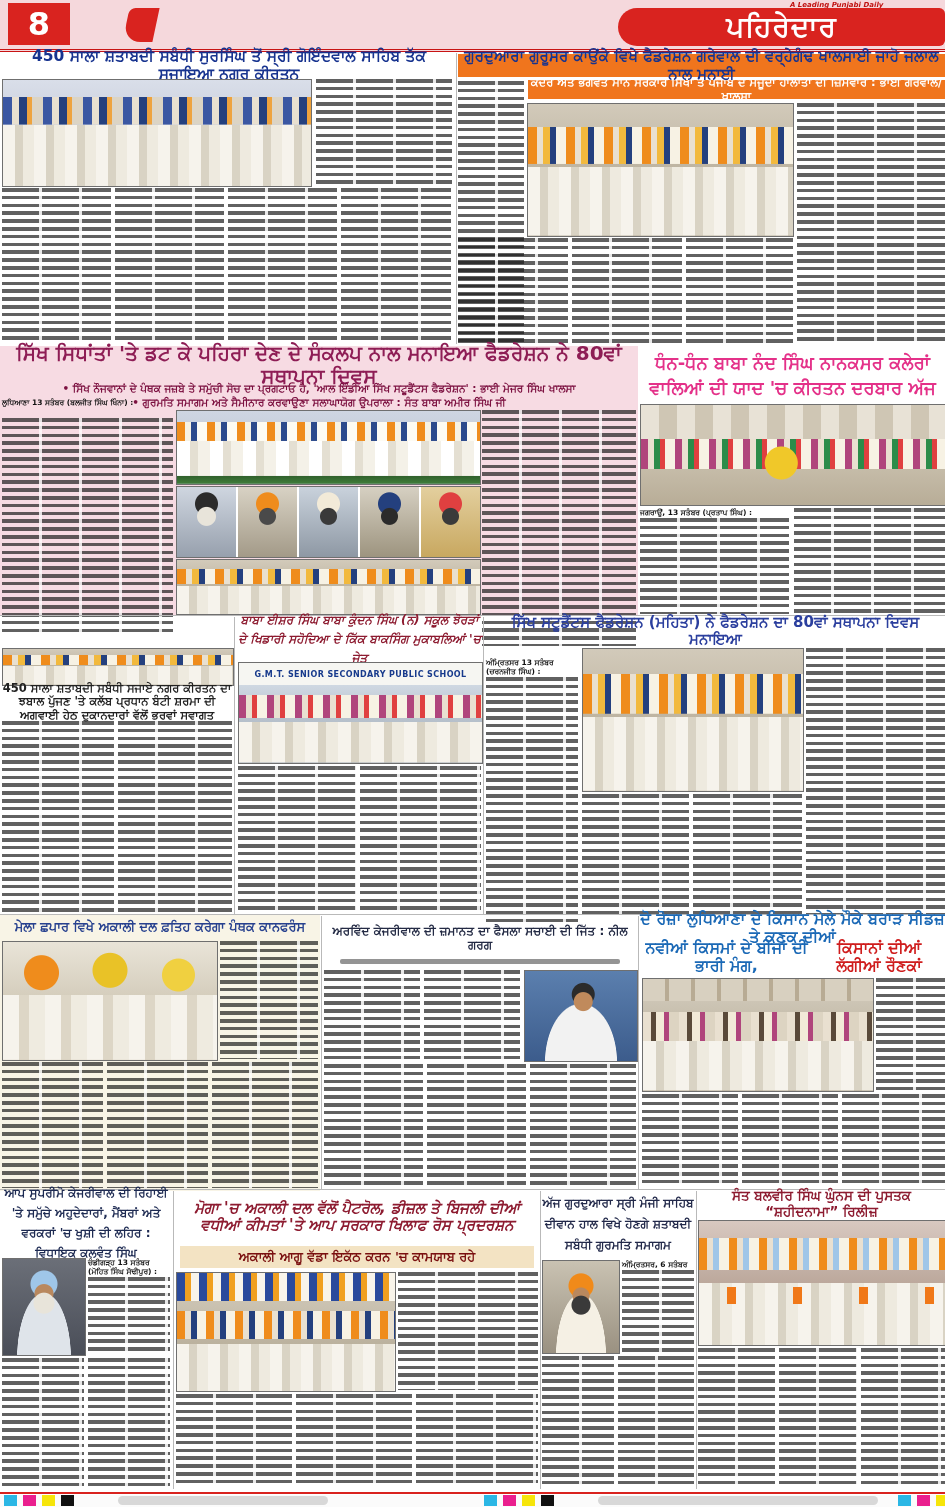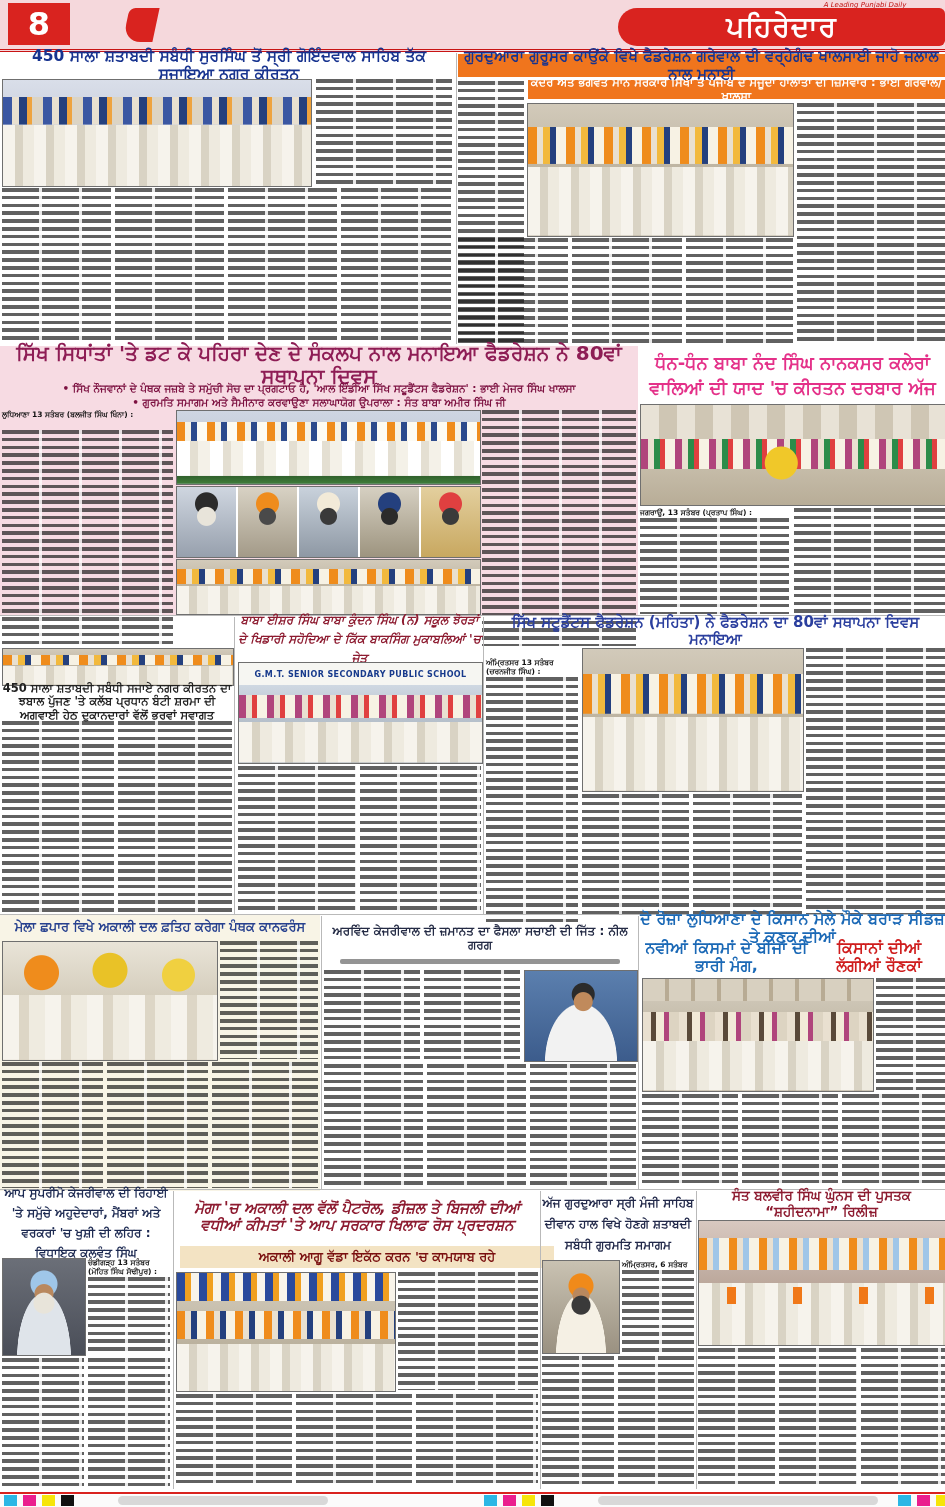--- a/index.html
+++ b/index.html
@@ -8,21 +8,21 @@
   .abs{position:absolute;}
   
   .masthead{left:0;top:0;width:945px;height:49px;background:#f5d8dc;border-bottom:3px double #c81414;}
   .pageno{left:8px;top:3px;width:62px;height:42px;background:#d9231f;color:#fff;font-size:32px;font-weight:bold;
           display:flex;align-items:center;justify-content:center;}
   .datepill{left:138px;top:8px;width:392px;height:34px;background:#fff;border:2px solid #d9231f;border-radius:18px;
             display:flex;align-items:center;justify-content:center;font-size:16px;font-weight:bold;color:#111;}
   .dateflag{left:126px;top:8px;width:30px;height:34px;background:#d9231f;border-radius:6px 0 0 18px;transform:skewX(-12deg);}
   .brandbox{left:618px;top:8px;width:327px;height:38px;background:#d9231f;border-radius:20px 6px 6px 20px;
             display:flex;align-items:center;justify-content:center;color:#fff;font-size:28px;font-weight:bold;letter-spacing:1px;}
-  .tagline{left:790px;top:1px;width:150px;height:9px;color:#c01212;font-size:7px;font-style:italic;font-weight:normal;text-align:center;}
+  .tagline{left:790px;top:1px;width:150px;height:9px;color:#c01212;font-size:7px;font-style:italic;font-weight:bold;text-align:left;}
   
   .hl{display:flex;align-items:center;justify-content:center;text-align:center;font-weight:bold;line-height:1.15;}
   .col{display:flex;flex-direction:column;}
   .dateline{flex:0 0 auto;font-size:7.5px;font-weight:bold;color:#111;line-height:9px;padding-bottom:1px;}
   .fill{flex:1 1 auto;opacity:.82;
         background-image:
           repeating-linear-gradient(90deg, transparent 0 37px, rgba(255,255,255,.85) 37px 40px),
           repeating-linear-gradient(to bottom, rgba(28,28,28,.85) 0 3.6px, transparent 3.6px 7.8px);}
   .tinyline{background:rgba(60,60,60,.55);height:5px;border-radius:2px;}
   
@@ -159,21 +159,21 @@
       <div class="fill"></div>
     </div>
   <div class="abs col" style="left:686px;top:238px;width:107px;height:105px;">
       <div class="fill"></div>
     </div>
 
   <div class="abs" style="left:0;top:346px;width:638px;height:269px;background:#f7dbe3;"></div>
   <div class="abs hl" style="left:2px;top:349px;width:634px;height:31px;font-size:20px;color:#8e1d55;">ਸਿੱਖ ਸਿਧਾਂਤਾਂ 'ਤੇ ਡਟ ਕੇ ਪਹਿਰਾ ਦੇਣ ਦੇ ਸੰਕਲਪ ਨਾਲ ਮਨਾਇਆ ਫੈਡਰੇਸ਼ਨ ਨੇ 80ਵਾਂ ਸਥਾਪਨਾ ਦਿਵਸ</div>
   <div class="abs hl" style="left:2px;top:382px;width:634px;height:13px;font-size:10.5px;color:#7c1040;text-align:center;">• ਸਿੱਖ ਨੌਜਵਾਨਾਂ ਦੇ ਪੰਥਕ ਜਜ਼ਬੇ ਤੇ ਸਮੁੱਚੀ ਸੋਚ ਦਾ ਪ੍ਰਗਟਾਓ ਹੈ, 'ਆਲ ਇੰਡੀਆ ਸਿੱਖ ਸਟੂਡੈਂਟਸ ਫੈਡਰੇਸ਼ਨ' : ਭਾਈ ਮੇਜਰ ਸਿੰਘ ਖਾਲਸਾ</div>
   <div class="abs hl" style="left:2px;top:396px;width:634px;height:12px;font-size:10.5px;color:#7c1040;">• ਗੁਰਮਤਿ ਸਮਾਗਮ ਅਤੇ ਸੈਮੀਨਾਰ ਕਰਵਾਉਣਾ ਸਲਾਘਾਯੋਗ ਉਪਰਾਲਾ : ਸੰਤ ਬਾਬਾ ਅਮੀਰ ਸਿੰਘ ਜੀ</div>
-  <div class="abs col" style="left:2px;top:410px;width:171px;height:236px;gap:10px;">
+  <div class="abs col" style="left:2px;top:398px;width:171px;height:236px;gap:10px;">
     <div class="dateline">ਲੁਧਿਆਣਾ 13 ਸਤੰਬਰ (ਬਲਜੀਤ ਸਿੰਘ ਖਿੰਨਾ) :</div>
     <div class="fill"></div>
   </div>
   <div class="ph ph-stage" style="left:176px;top:410px;width:303px;height:73px;"></div>
   <div class="minirow" style="left:176px;top:486px;width:303px;height:70px;">
     <div class="mini" style="background-image:radial-gradient(circle at 50% 42%,#e8e4da 0 9px,rgba(0,0,0,0) 10px),radial-gradient(circle at 50% 24%,#2b2b2b 0 11px,rgba(0,0,0,0) 12px),linear-gradient(#cfd6e0,#97a0ad);"></div>
     <div class="mini" style="background-image:radial-gradient(circle at 50% 42%,#4a4a4a 0 8px,rgba(0,0,0,0) 9px),radial-gradient(circle at 50% 24%,#ef8c1c 0 11px,rgba(0,0,0,0) 12px),linear-gradient(#d8d2c4,#a39a88);"></div>
     <div class="mini" style="background-image:radial-gradient(circle at 50% 42%,#3a3a3a 0 8px,rgba(0,0,0,0) 9px),radial-gradient(circle at 50% 24%,#f2ead8 0 11px,rgba(0,0,0,0) 12px),linear-gradient(#c9d2dc,#8e98a4);"></div>
     <div class="mini" style="background-image:radial-gradient(circle at 50% 42%,#2b2b2b 0 8px,rgba(0,0,0,0) 9px),radial-gradient(circle at 50% 24%,#24407e 0 11px,rgba(0,0,0,0) 12px),linear-gradient(#d6d0c2,#9d947f);"></div>
     <div class="mini" style="background-image:radial-gradient(circle at 50% 42%,#3a3a3a 0 8px,rgba(0,0,0,0) 9px),radial-gradient(circle at 50% 24%,#e04040 0 11px,rgba(0,0,0,0) 12px),linear-gradient(#e3cf9e,#c8a860);"></div>
@@ -301,21 +301,21 @@
   </div>
   <div class="abs col" style="left:2px;top:1358px;width:82px;height:130px;">
       <div class="fill"></div>
     </div>
   <div class="abs col" style="left:88px;top:1358px;width:82px;height:130px;">
       <div class="fill"></div>
     </div>
 
   <div class="abs vline" style="left:173px;top:1191px;height:298px;"></div>
   <div class="abs hl" style="left:176px;top:1192px;width:362px;height:50px;font-size:15px;font-style:italic;color:#8d1b30;">ਮੋਗਾ 'ਚ ਅਕਾਲੀ ਦਲ ਵੱਲੋਂ ਪੈਟਰੋਲ, ਡੀਜ਼ਲ ਤੇ ਬਿਜਲੀ ਦੀਆਂ ਵਧੀਆਂ ਕੀਮਤਾਂ 'ਤੇ ਆਪ ਸਰਕਾਰ ਖਿਲਾਫ ਰੋਸ ਪ੍ਰਦਰਸ਼ਨ</div>
-  <div class="abs hl" style="left:180px;top:1246px;width:354px;height:22px;background:#f3e3c3;font-size:13px;color:#7a1010;padding-left:20px;">ਅਕਾਲੀ ਆਗੂ ਵੱਡਾ ਇਕੱਠ ਕਰਨ 'ਚ ਕਾਮਯਾਬ ਰਹੇ</div>
+  <div class="abs hl" style="left:180px;top:1246px;width:354px;height:22px;background:#f3e3c3;font-size:13px;color:#7a1010;">ਅਕਾਲੀ ਆਗੂ ਵੱਡਾ ਇਕੱਠ ਕਰਨ 'ਚ ਕਾਮਯਾਬ ਰਹੇ</div>
   <div class="ph ph-flags" style="left:176px;top:1272px;width:218px;height:118px;"></div>
   <div class="abs col" style="left:398px;top:1272px;width:140px;height:118px;">
       <div class="fill"></div>
     </div>
   <div class="abs col" style="left:176px;top:1394px;width:116px;height:94px;">
       <div class="fill"></div>
     </div>
   <div class="abs col" style="left:296px;top:1394px;width:116px;height:94px;">
       <div class="fill"></div>
     </div>

